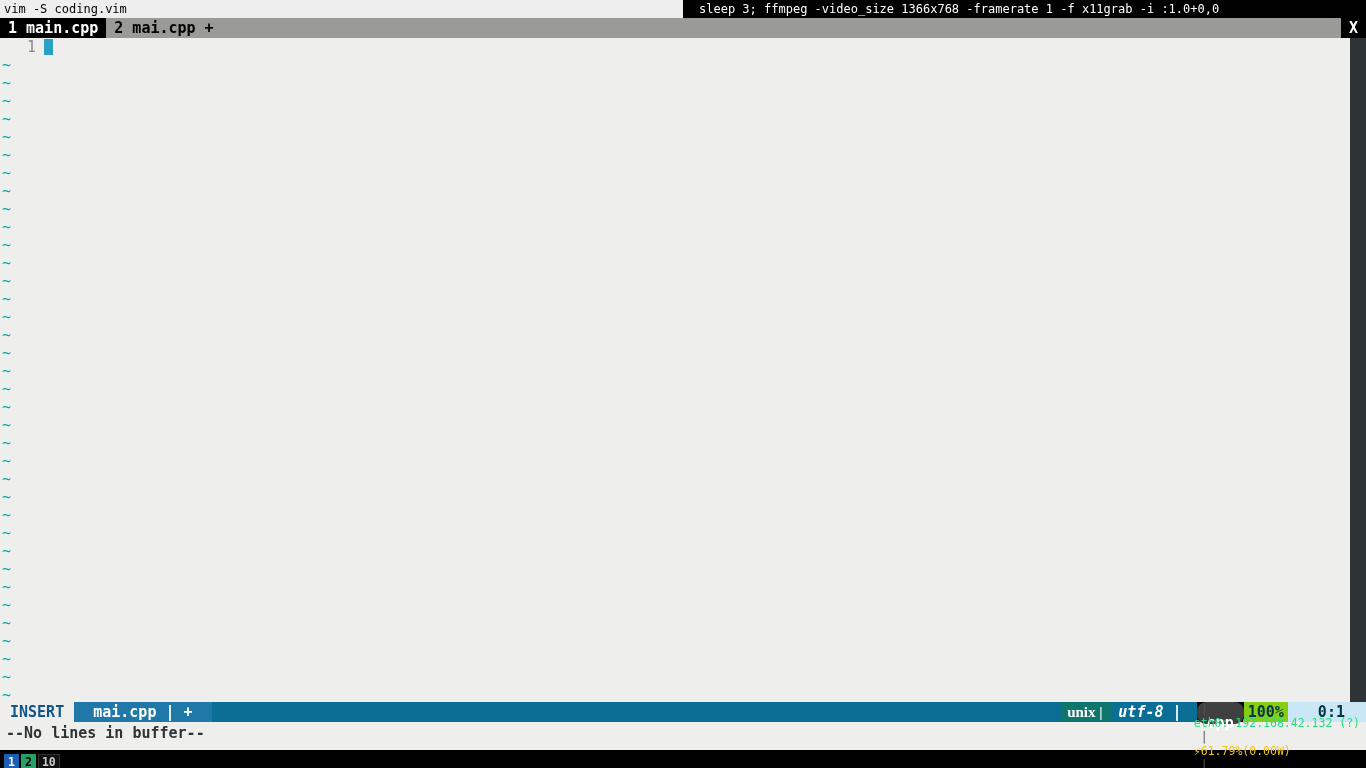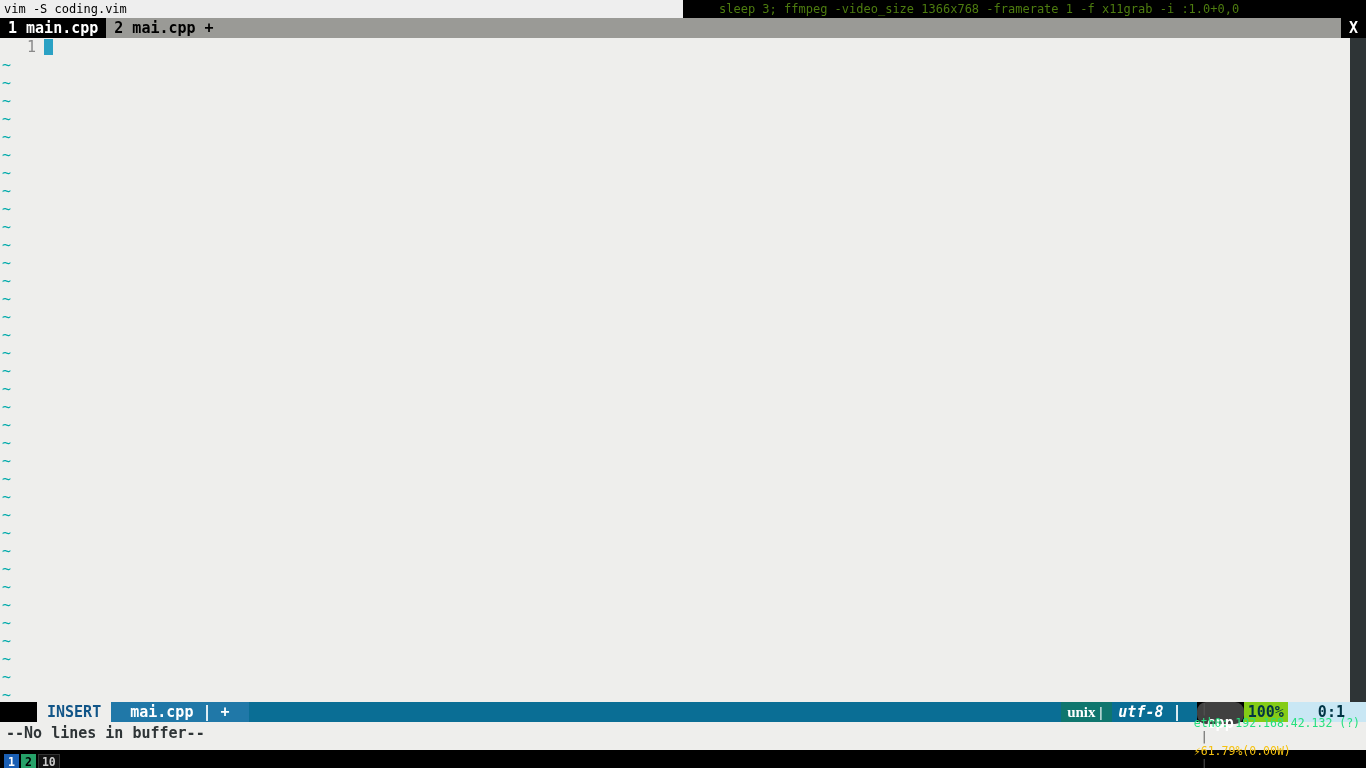--- a/index.html
+++ b/index.html
@@ -10,21 +10,21 @@
   }
   
   .wm-bar {
     height: 18px; display: flex; align-items: center;
     background: #000; color: #ccc; font-size: 12px;
   }
   .wm-title {
     background: #eee; color: #000; padding: 0 4px; height: 18px;
     line-height: 18px; flex: 0 0 50%;
   }
-  .wm-right { color: #4d7c0f; padding-left: 16px; margin-left: 20px; }
+  .wm-right { color: #ffffff; padding-left: 16px; }
 
   
   .tabbar {
     height: 20px; background: #9a9a96; color: #000;
     display: flex; align-items: stretch; font-weight: bold;
     font-size: 15px;
     justify-content: flex-end;
   }
   .tab {
     padding: 0 8px; line-height: 20px; white-space: pre;
@@ -56,21 +56,21 @@
   .editor .scroll {
     width: 16px; background: #2e3436;
   }
 
   
   .airline {
     height: 20px; display: flex; align-items: stretch;
     font-weight: bold; font-size: 15px; line-height: 20px;
     color: #fff;
   }
-  .al-mode   { background: #eeeeec; color: #158; padding: 0 10px; margin-left: 37px; }
+  .al-mode   { background: #eeeeec; color: #158; padding: 0 10px; }
   .al-file   { background: #2078a8; padding: 0 10px; white-space: pre; text-align: right; }
   .al-mid    { background: #0a6e95; flex: 1; }
   .al-type   { background: #0f766e; padding: 0 6px; white-space: pre; font-family: Liberation Serif, serif; }
   .al-enc    { background: #0a6e95; padding: 0 6px; white-space: pre; font-style: italic; }
   .al-ft     { background: #404040; padding: 11px 10px; border-radius: 9px; }
   .al-pct    { background: #84cc16; color: #034; padding: 0 4px; }
   .al-pos    { background: #c9e7f4; color: #034; padding: 0 12px; white-space: pre; }
 
   .cmdline {
     height: 28px; background: #eeeeec; color: #2e3436;

